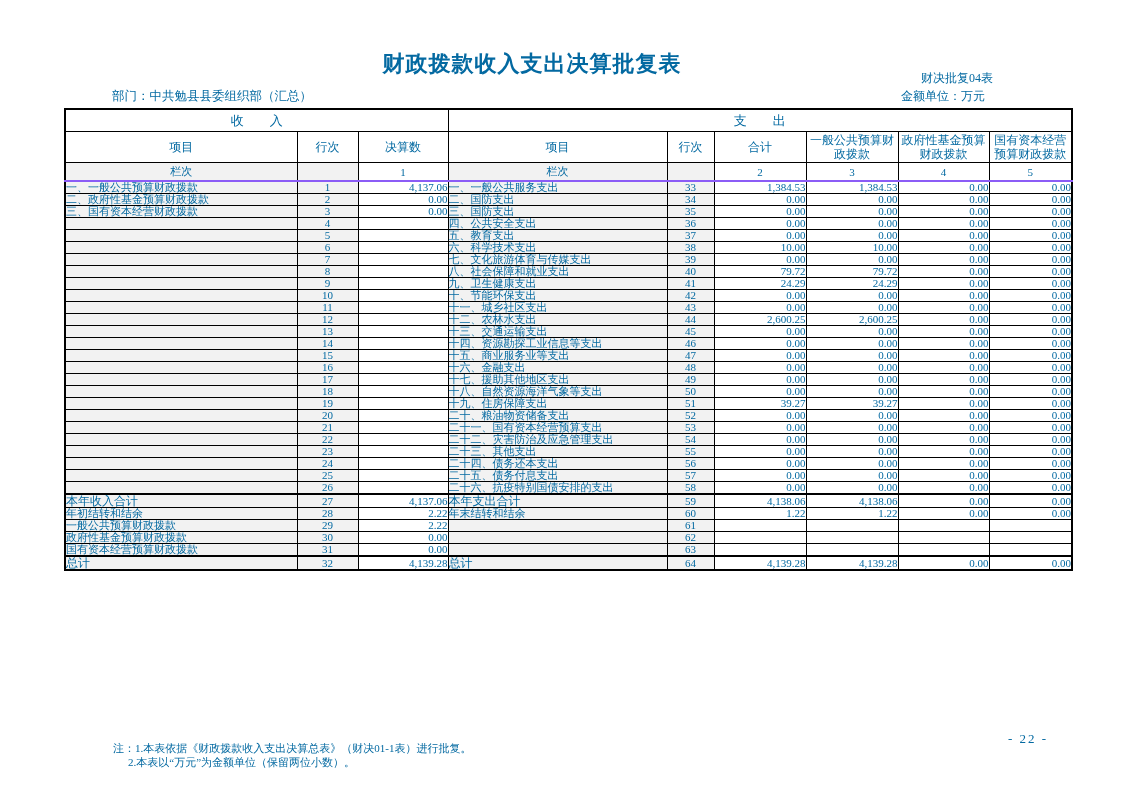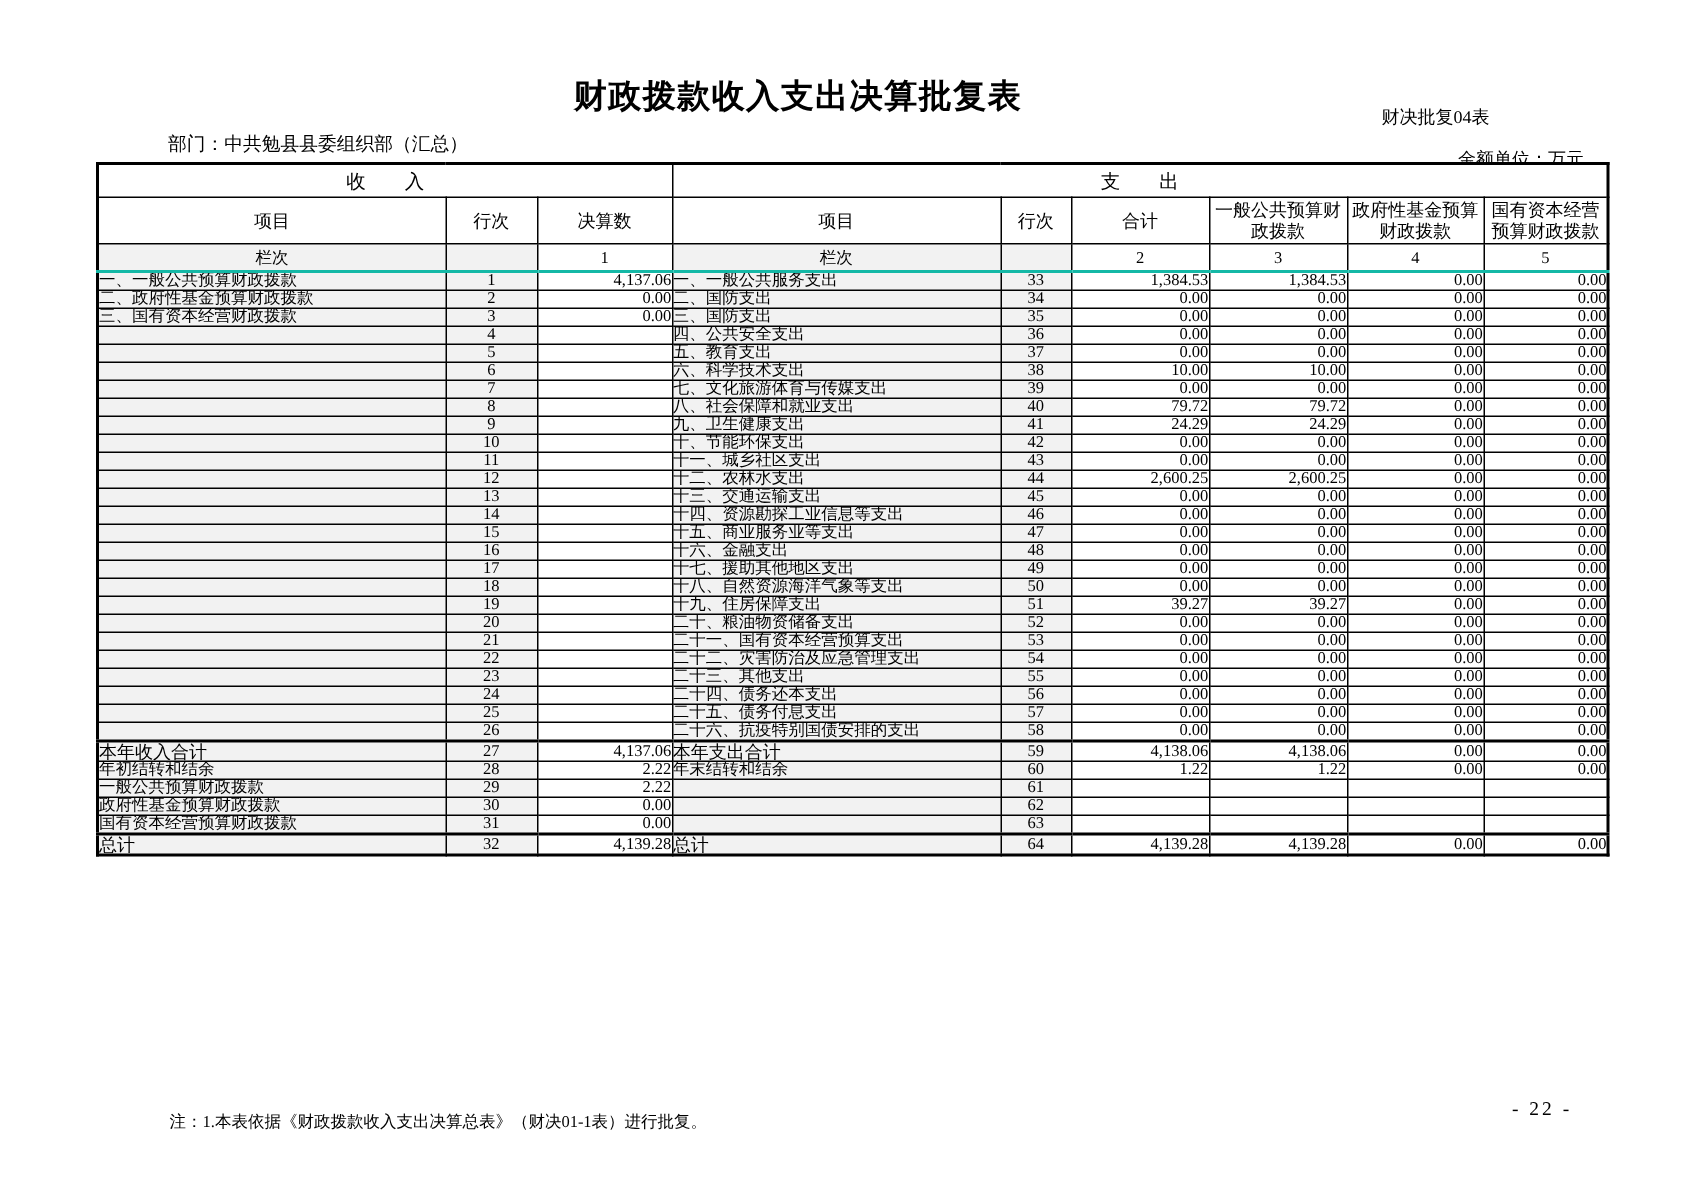--- a/index.html
+++ b/index.html
@@ -1,30 +1,30 @@
 <!DOCTYPE html>
 <html><head>
 <meta charset="utf-8">
 <style>
   html,body{margin:0;padding:0;background:#fff;}
   .sheet{position:relative;width:1122px;height:793px;background:#ffffff;
-         font-family:"Liberation Serif","DejaVu Serif",serif;color:#000000;overflow:hidden;}
+         font-family:"Liberation Serif","DejaVu Serif",serif;color:#0369a1;overflow:hidden;}
   .title{position:absolute;left:0;top:49px;width:1064px;text-align:center;
          font-size:22px;font-weight:bold;letter-spacing:1px;
          font-family:"Liberation Sans","DejaVu Sans",sans-serif;}
   .form-code{position:absolute;left:921px;top:70px;font-size:12px;}
-  .unit-label{position:absolute;left:972px;top:88px;font-size:12px;margin-top:10px;}
+  .unit-label{position:absolute;left:901px;top:88px;font-size:12px;}
   .department{position:absolute;left:112px;top:88px;font-size:12.5px;}
 
   table.approval-table{position:absolute;left:64px;top:108px;width:1007px;height:424px;
         border-collapse:collapse;table-layout:fixed;border:2px solid #000;}
   .approval-table th,.approval-table td{border:1px solid #000;padding:0;overflow:hidden;font-weight:normal;}
   .sec-row th{height:21px;font-size:13px;text-align:center;background:#fff;}
   .head-row th{height:30px;font-size:12px;line-height:1.2;text-align:center;background:#fff;}
-  .lanci-row td{height:17px;font-size:11px;border-bottom:2px solid #14b8a6;}
+  .lanci-row td{height:17px;font-size:11px;border-bottom:2px solid #8b5cf6;}
   tbody td{font-size:11px;line-height:1;white-space:nowrap;}
   .c-item{text-align:left;padding-left:4px;background:#f2f2f2;}
   .c-rowno{text-align:center;background:#f2f2f2;}
   .c-num{text-align:right;padding-right:3px;background:#ffffff;}
   .c-colno{text-align:center;background:#ffffff;}
   .c-lanci{text-align:center;background:#f2f2f2;}
   .bold-center{text-align:left;font-weight:bold;padding-left:0;font-size:12px;}
   .indent{padding-left:17px;}
   tr.sep td{border-top:2px solid #000;}
   .sec-div{border-left:2px solid #000;}
@@ -434,17 +434,18 @@
           <td class="c-num">4,139.28</td>
           <td class="c-num">4,139.28</td>
           <td class="c-num">0.00</td>
           <td class="c-num">0.00</td>
         </tr>
       </tbody>
   </table>
 
   <div class="notes">
     <div>注：1.本表依据《财政拨款收入支出决算总表》（财决01-1表）进行批复。</div>
+    <div class="note-line2">2.本表以“万元”为金额单位（保留两位小数）。</div>
   </div>
 
   <div class="page-number">- 22 -</div>
 
 </div>
 
 </body></html>

